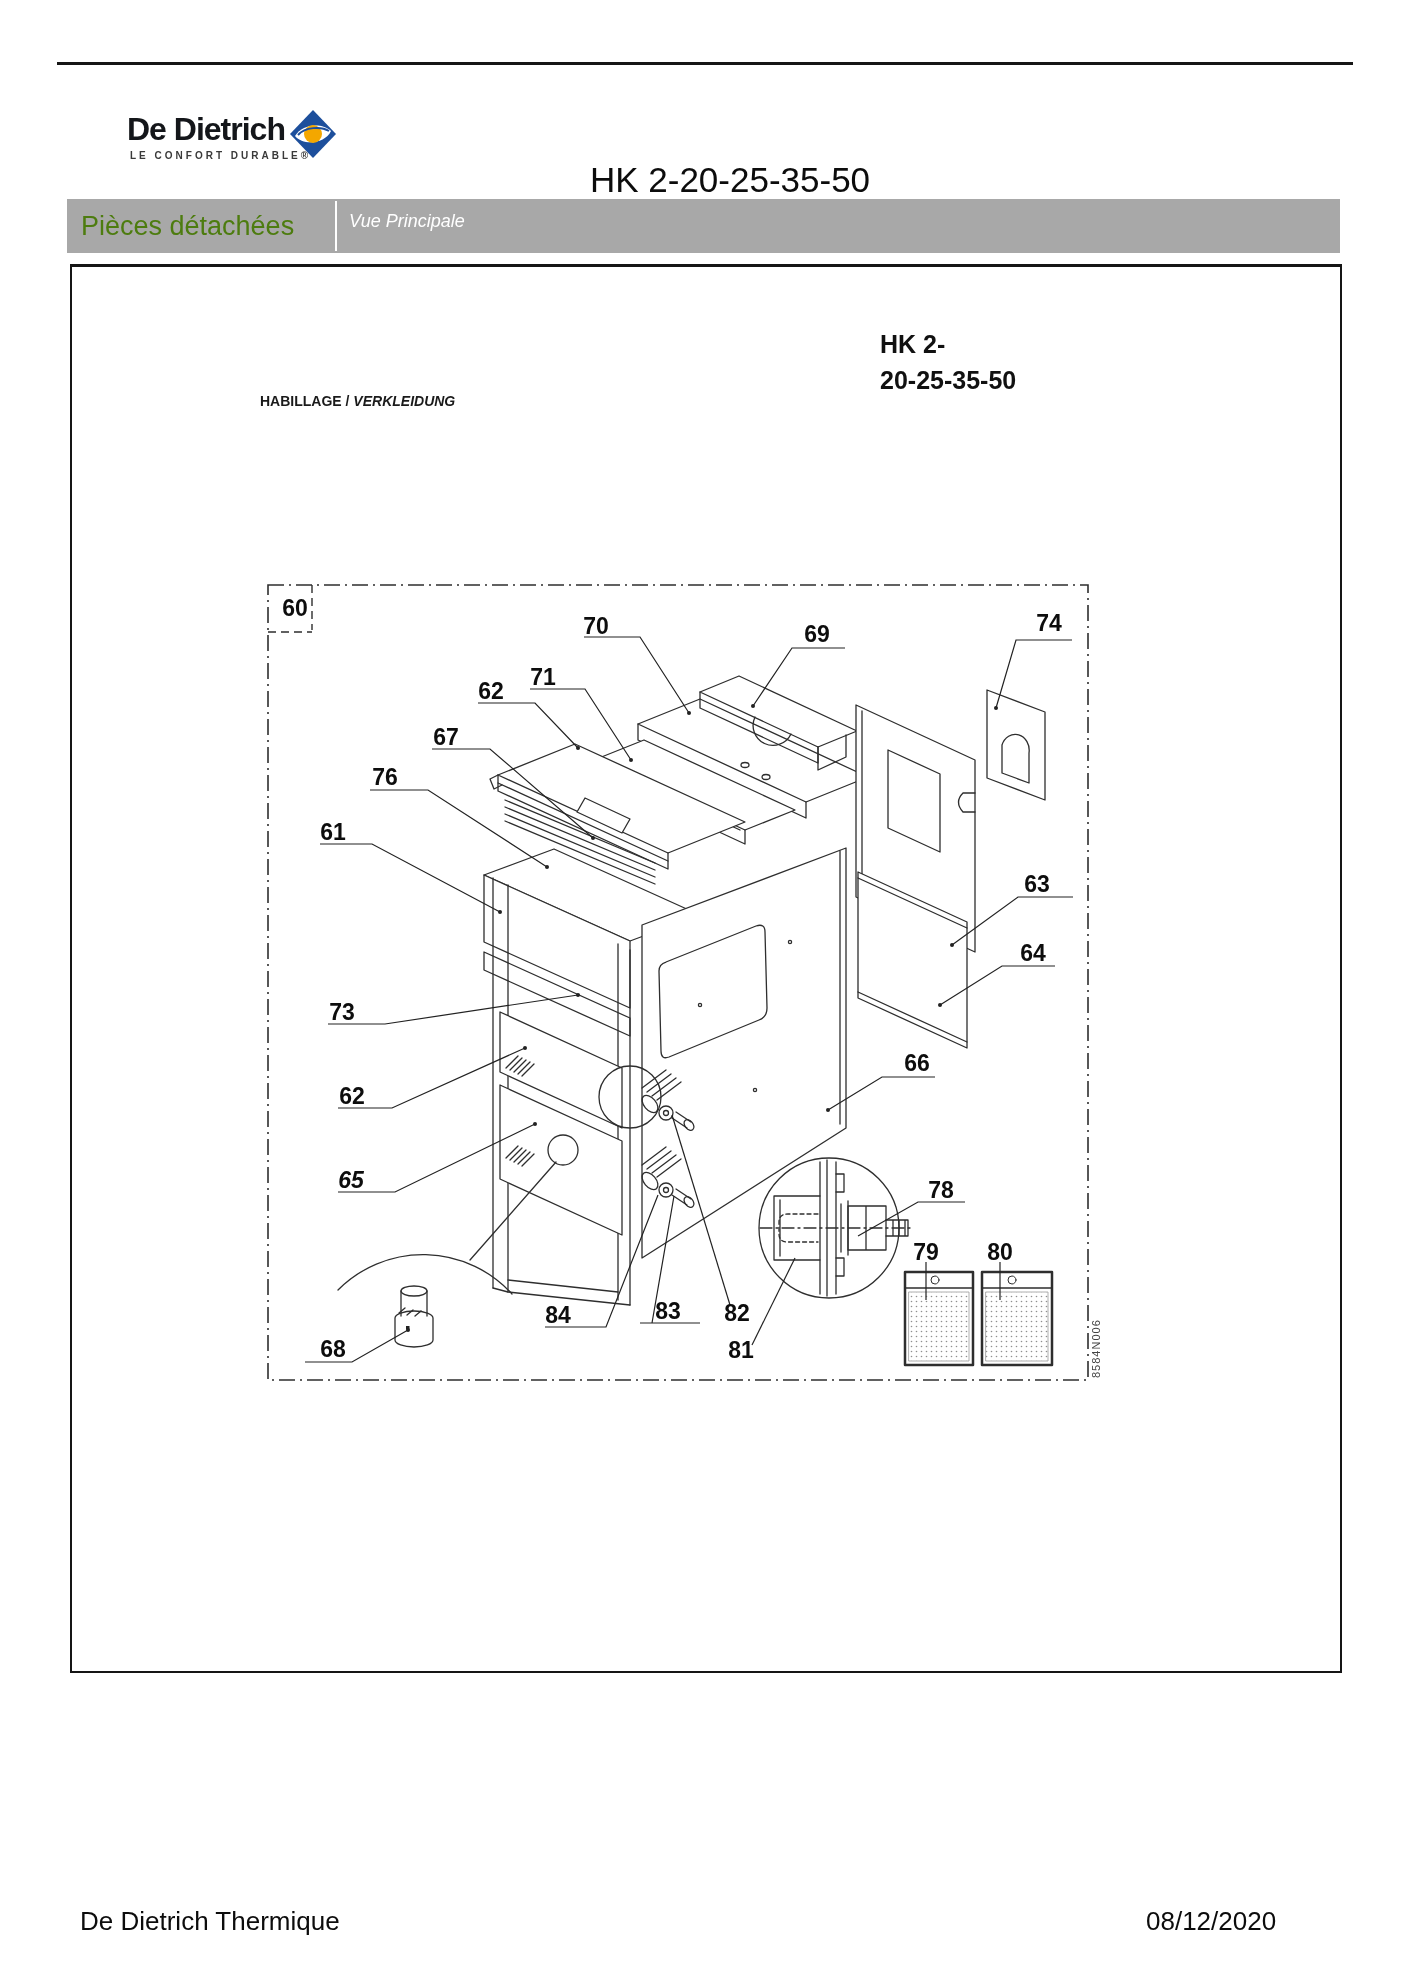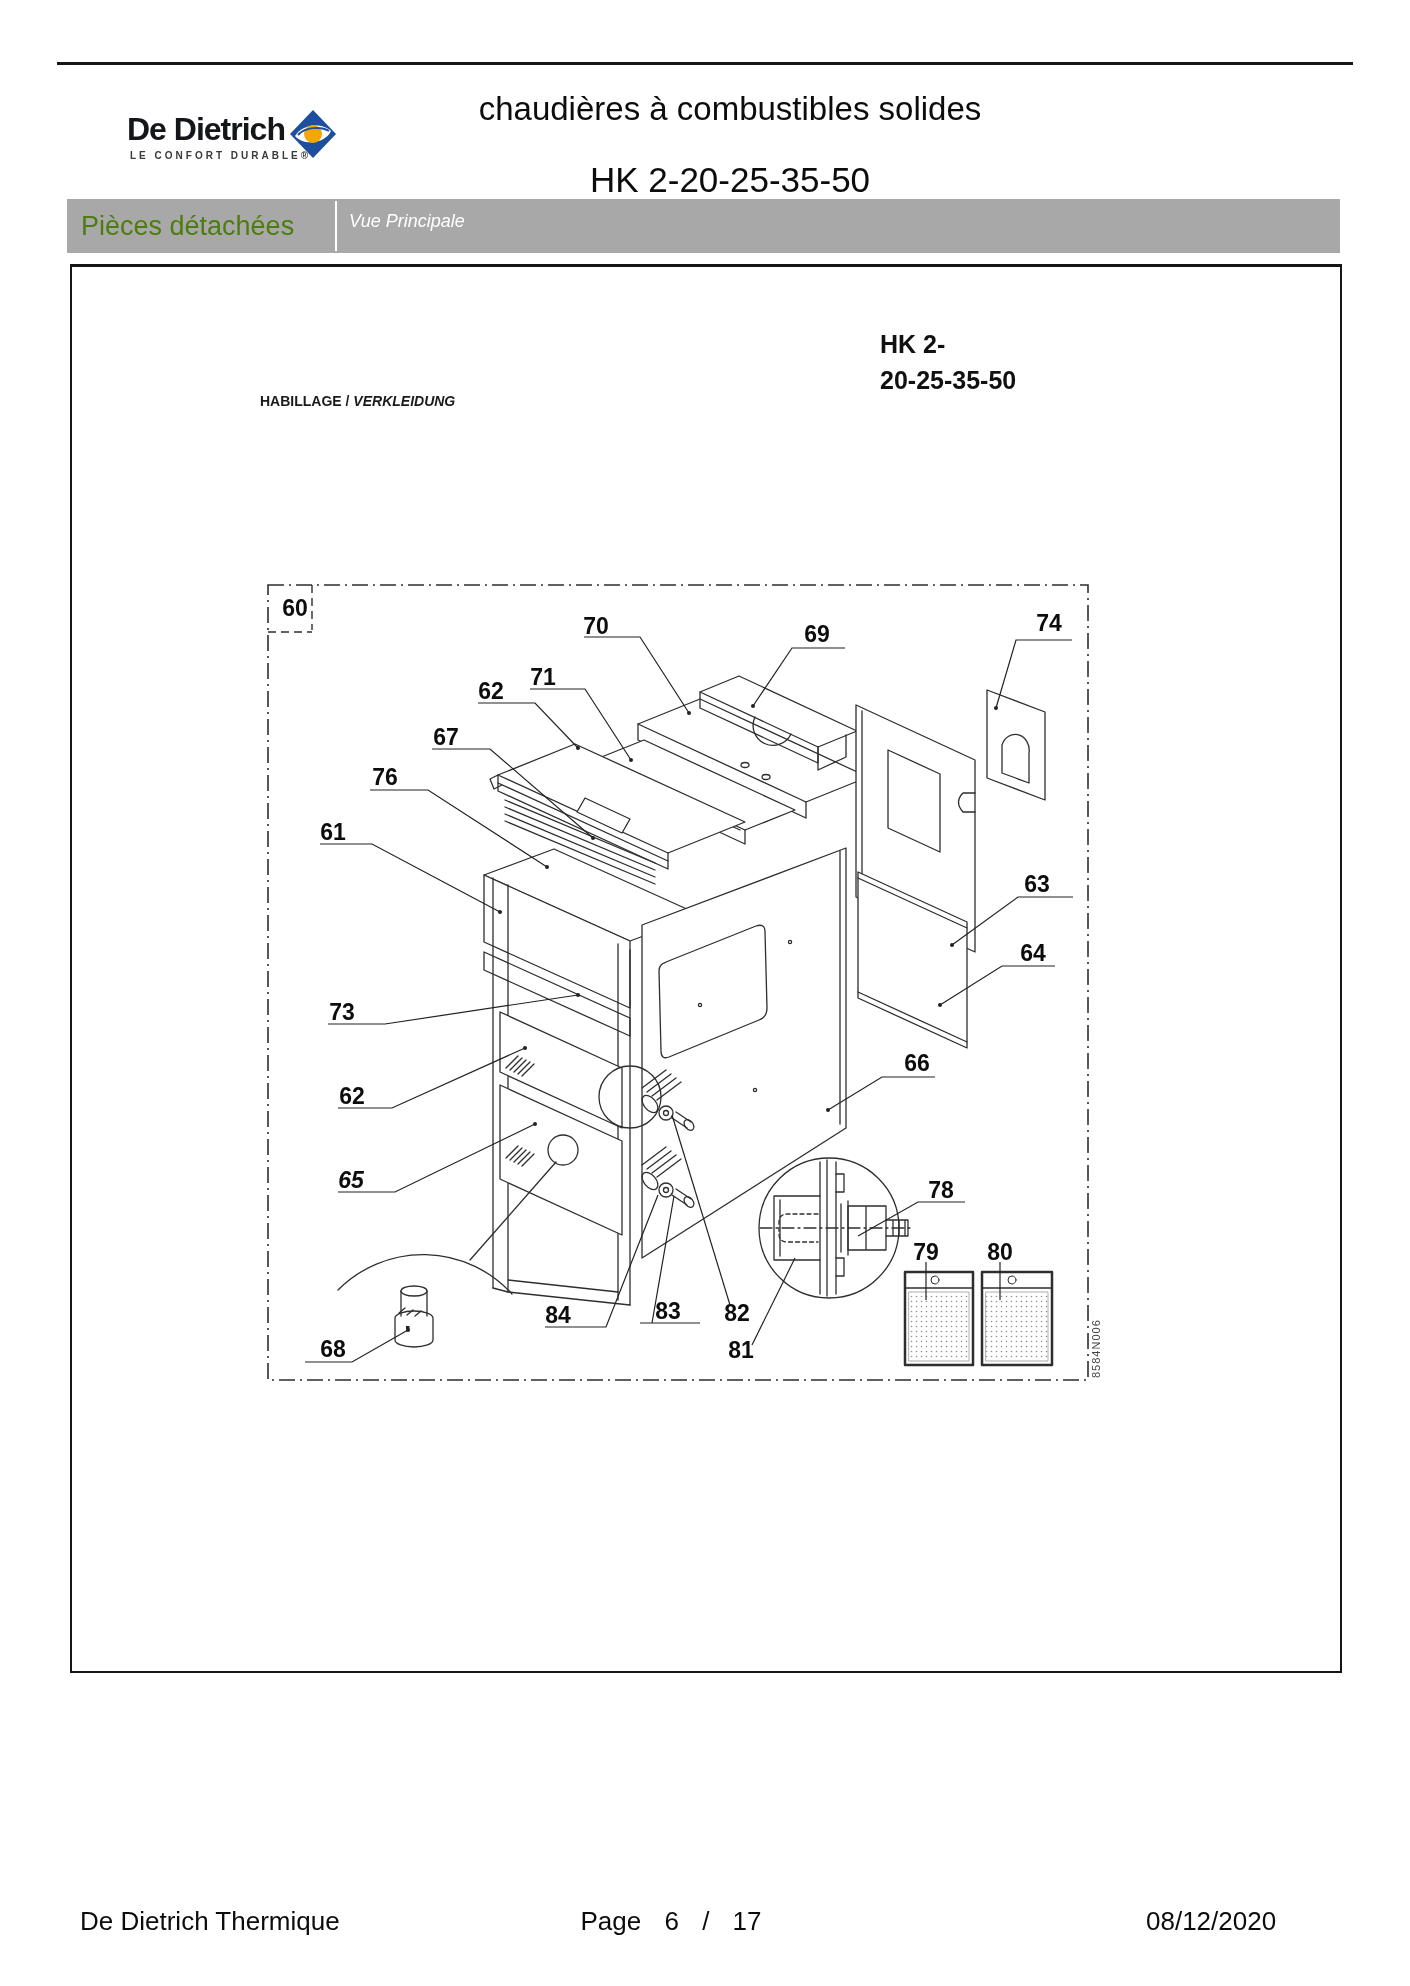--- a/index.html
+++ b/index.html
@@ -37,21 +37,20 @@
 
   <div class="abs brand-name">De Dietrich</div>
   <svg class="abs" style="left:288px;top:108px" width="50" height="52" viewBox="0 0 50 52">
     <polygon points="25,2 48,26 25,50 2,26" fill="#1d4f9c"></polygon>
     <path d="M7,28 C15,15 35,15 43,23 C37,36 15,38 7,28 Z" fill="#ffffff"></path>
     <circle cx="25" cy="26" r="9" fill="#f4a700"></circle>
     <path d="M10,27 C17,19 33,18 41,23" fill="none" stroke="#1d4f9c" stroke-width="2"></path>
   </svg>
   <div class="abs brand-tagline">LE CONFORT DURABLE®</div>
 
-  <div class="abs doc-title">chaudières à combustibles solides</div>
   <div class="abs doc-subtitle">HK 2-20-25-35-50</div>
 
   <div class="abs section-bar"></div>
   <div class="abs bar-left">Pièces détachées</div>
   <div class="abs bar-divider"></div>
   <div class="abs bar-right">Vue Principale</div>
 
   <div class="abs main-box"></div>
 
   <div class="abs diagram-caption">
@@ -274,21 +273,15 @@
       <div class="callout" style="left: 558px; top: 1315px;">84</div>
       <div class="callout" style="left: 668px; top: 1311px;">83</div>
       <div class="callout" style="left: 737px; top: 1313px;">82</div>
       <div class="callout" style="left: 741px; top: 1350px;">81</div>
       <div class="callout" style="left: 333px; top: 1349px;">68</div>
     </div>
 
   <div class="abs drawing-code">8584N006</div>
 
   <div class="abs footer-company">De Dietrich Thermique</div>
-  <div class="abs footer-page">
-    <span>Page</span>
-    <span>6</span>
-    <span>/</span>
-    <span>17</span>
-  </div>
   <div class="abs footer-date">08/12/2020</div>
 
 </div>
 
 </body></html>

